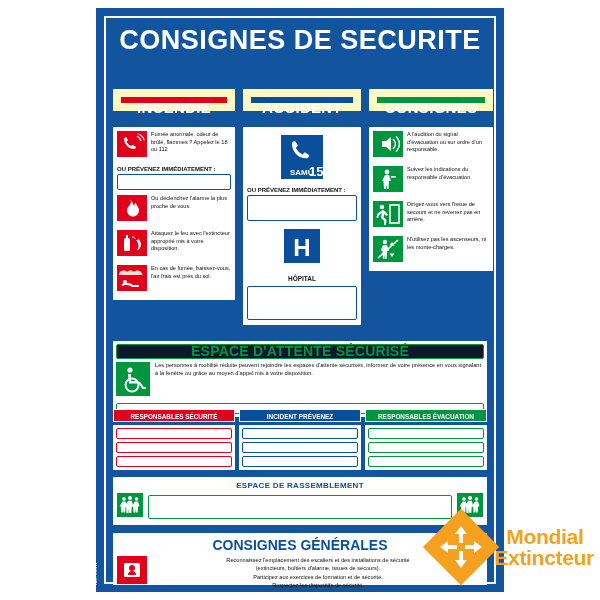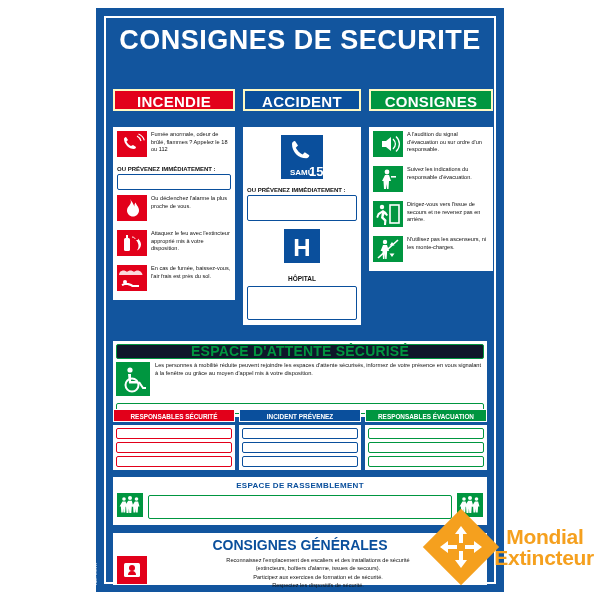--- a/index.html
+++ b/index.html
@@ -37,21 +37,21 @@
   
   .col{position:absolute;top:78px;}
   .col1{left:14px;width:122px;}
   .col2{left:144px;width:118px;}
   .col3{left:270px;width:124px;}
 
   .banner{
     height:22px;line-height:22px;text-align:center;
     color:#ffffff;font-weight:bold;font-size:15px;
     letter-spacing:.3px;
-    border:2px solid #fef9c3;
+    border:8px solid #fef9c3;
     box-sizing:border-box;
   }
   .banner.red{background:#e2001a;}
   .banner.blue{background:#0a4f9c;}
   .banner.green{background:#009640;}
 
   .panel{
     background:#ffffff;
     margin-top:16px;
     padding:4px 4px 5px 4px;

